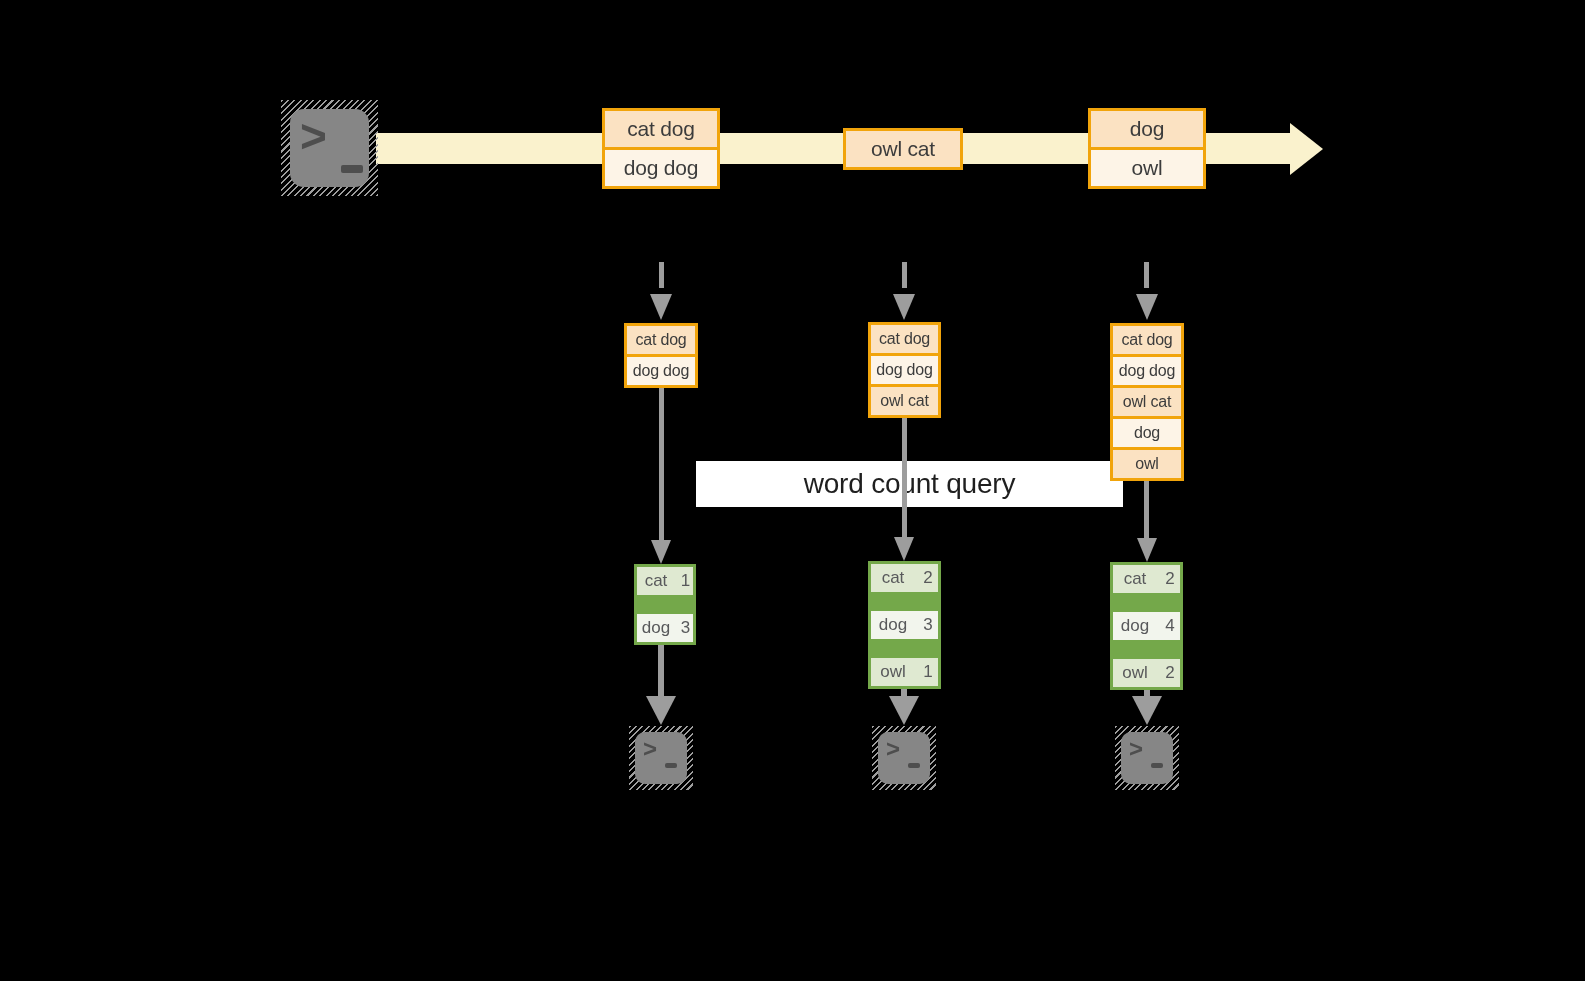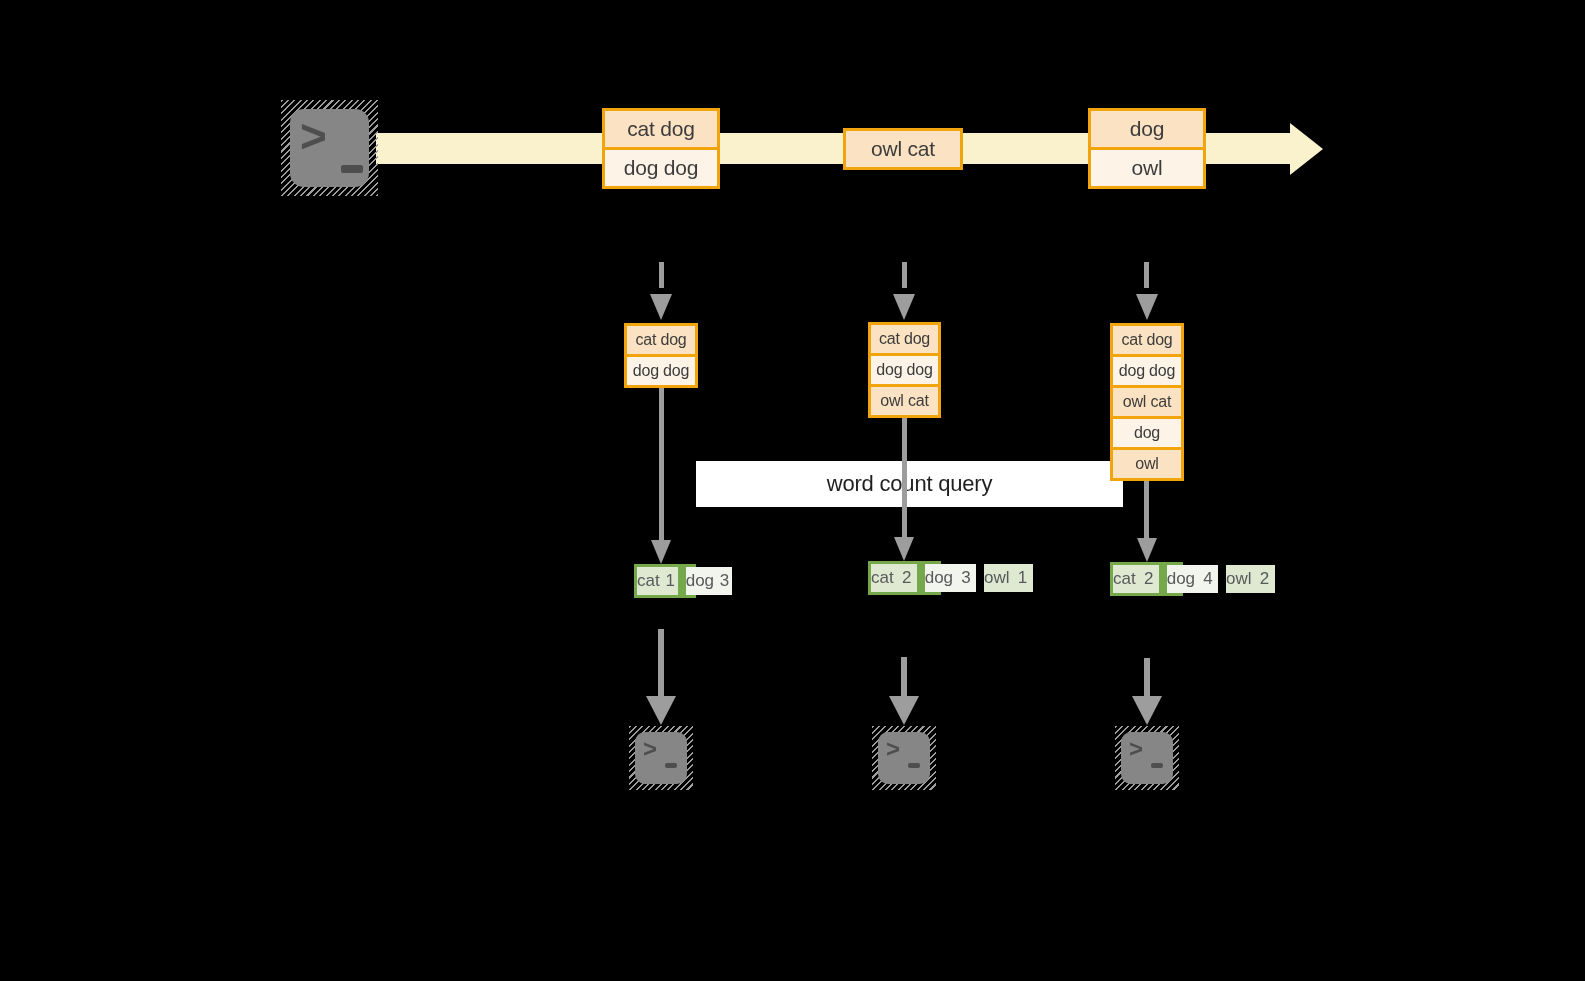--- a/index.html
+++ b/index.html
@@ -27,24 +27,24 @@
   .stem{position:absolute;background:var(--arrow_gray,#9D9D9D);z-index:3;}
   .head-down{position:absolute;width:0;height:0;z-index:3;
     border-left:11px solid transparent;border-right:11px solid transparent;
     border-top:26px solid var(--arrow_gray,#9D9D9D);}
   .head-down.mid{border-left-width:10px;border-right-width:10px;border-top-width:24px;}
   .head-down.bigger{border-left-width:15px;border-right-width:15px;border-top-width:29px;}
 
   
   .query{position:absolute;left:696px;top:461px;width:427px;height:46px;z-index:2;
     background:var(--query_bg,#FFFFFF);display:flex;align-items:center;justify-content:center;}
-  .query span{font-size:22px;color:#1F1F1F;letter-spacing:-0.2px;}
+  .query span{font-size:28px;color:#1F1F1F;letter-spacing:-0.2px;}
 
   
-  .gtable{position:absolute;display:flex;flex-direction:row;gap:8px;z-index:4;
+  .gtable{position:absolute;display:flex;flex-direction:column;gap:19px;z-index:4;
     border:3px solid var(--green,#74A84A);background:var(--green,#74A84A);box-sizing:border-box;}
   .grow{display:flex;gap:3px;height:28px;}
   .gword{flex:1;display:flex;align-items:center;justify-content:center;
     font-size:17px;color:var(--table_text,#58595B);}
   .gnum{width:20px;display:flex;align-items:center;justify-content:center;
     font-size:17px;color:var(--table_text,#58595B);}
   .gtable.narrow .gnum{width:15px;}
   .fill-gdark{background:var(--green_dark,#DFE9D1);}
   .fill-glight{background:var(--green_light,#F2F5ED);}
   .fill-gdark .gword,.fill-gdark .gnum{background:var(--green_dark,#DFE9D1);}

